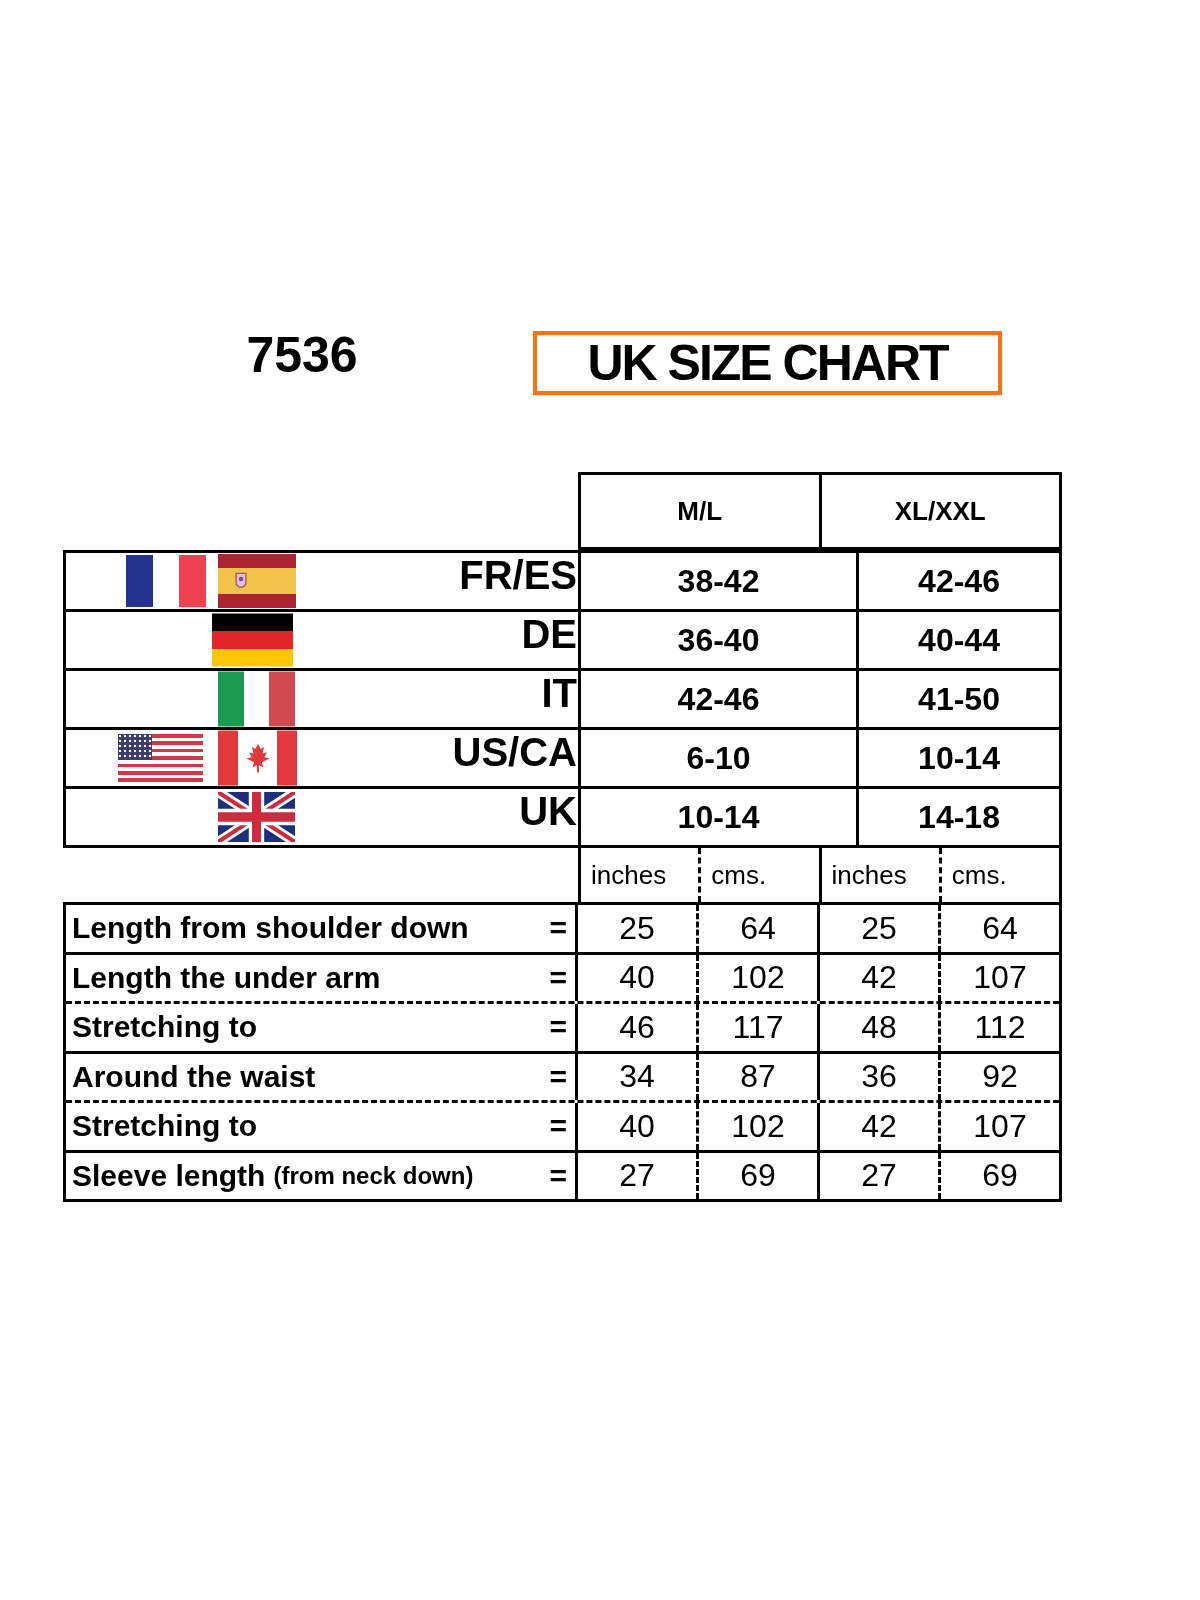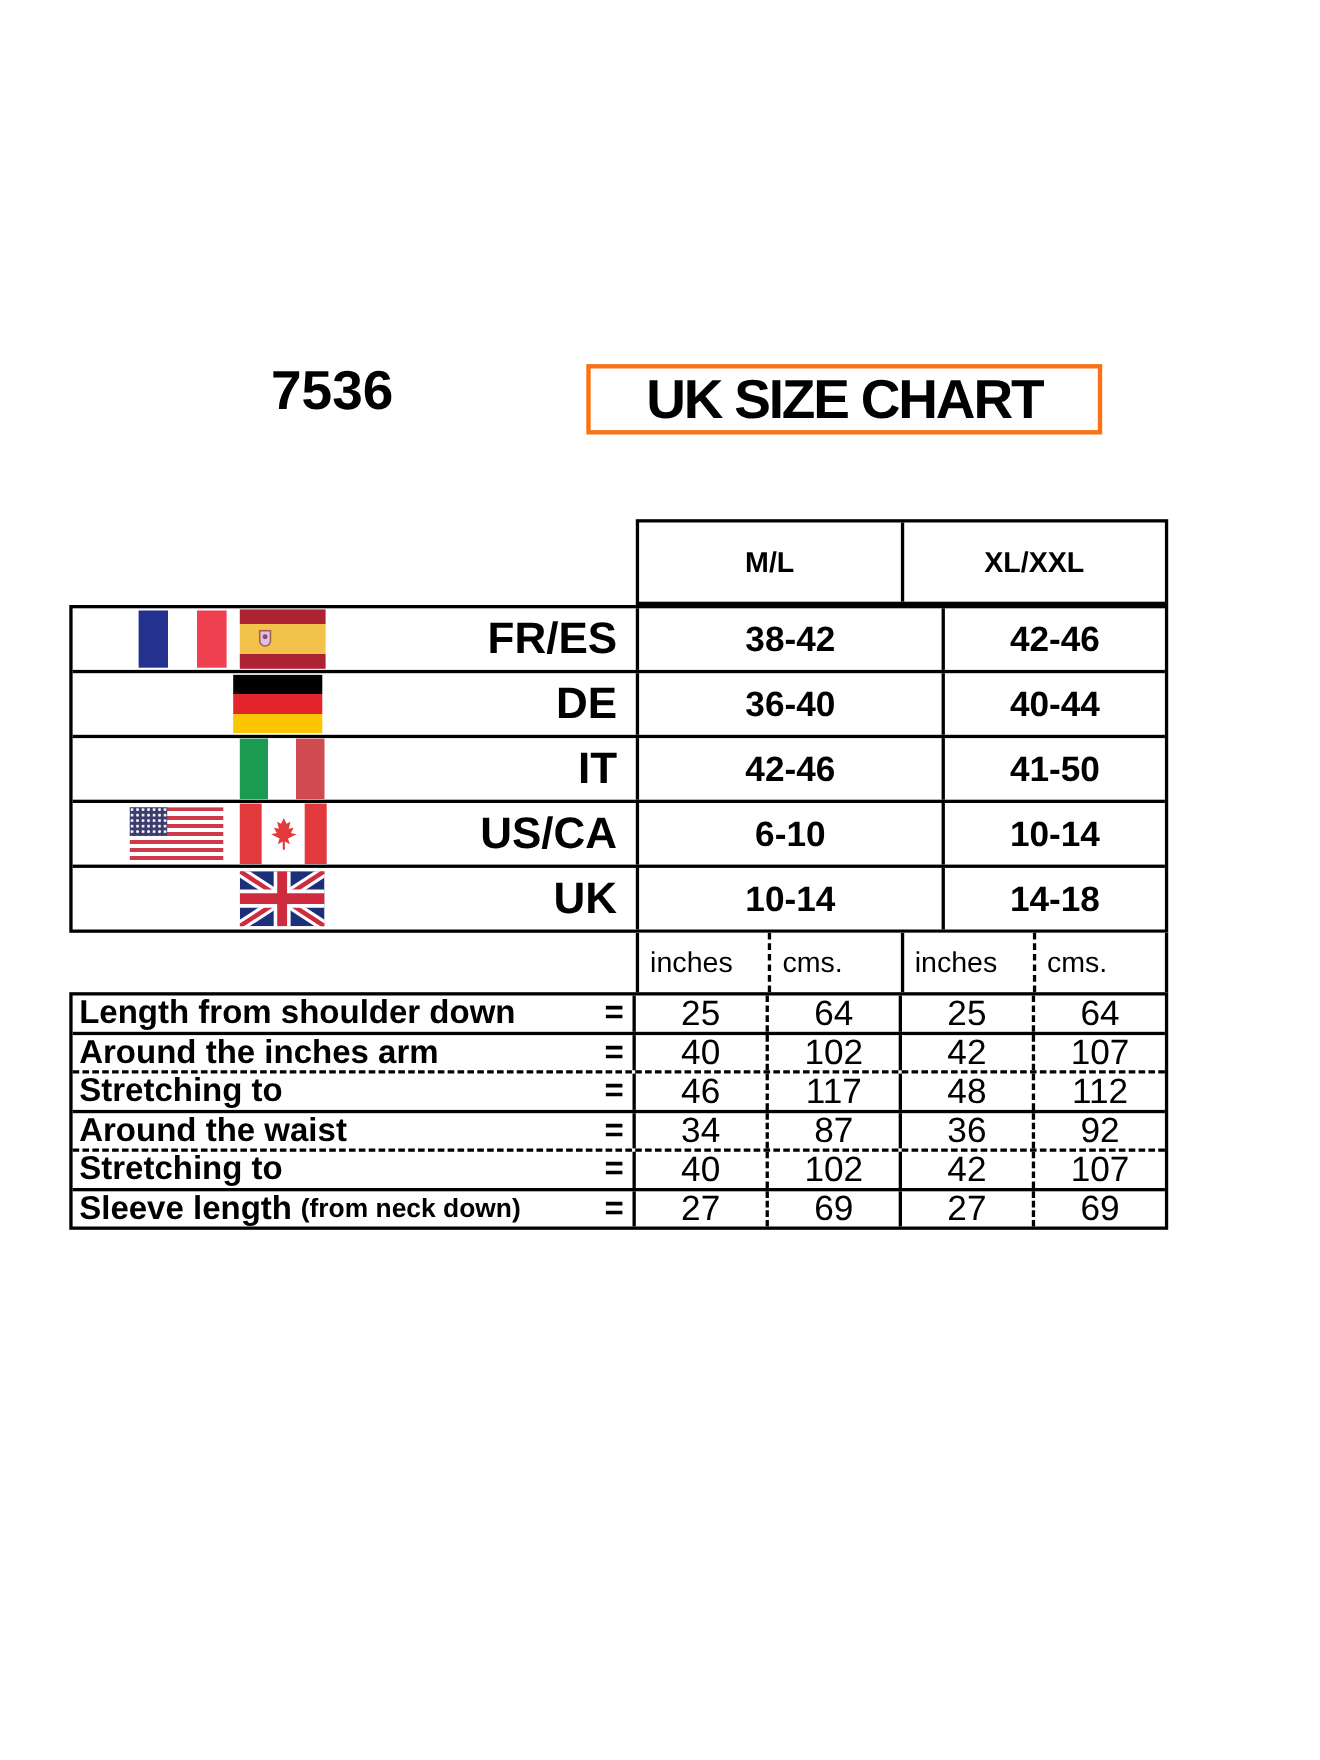--- a/index.html
+++ b/index.html
@@ -19,21 +19,21 @@
   .hcell{flex:1;display:flex;align-items:center;justify-content:center;
     font-size:26px;font-weight:700;}
   .hcell:first-child{border-right:3px solid #000;}
 
   
   .flags-block{position:absolute;left:0;top:78px;width:999px;height:298px;border:3px solid #000;
     box-sizing:border-box;display:flex;flex-direction:column;background:#fff;}
   .frow{flex:1;display:flex;border-bottom:3px solid #000;box-sizing:border-box;min-height:0;}
   .frow:last-child{border-bottom:none;}
   .fcell-label{width:515px;box-sizing:border-box;border-right:3px solid #000;position:relative;
-    display:flex;align-items:center;justify-content:flex-end;padding-right:17px;
+    display:flex;justify-content:flex-end;padding-right:1px;
     font-size:40px;font-weight:700;}
   .fcell-val{width:278px;box-sizing:border-box;border-right:3px solid #000;display:flex;
     align-items:center;justify-content:center;font-size:32px;font-weight:700;}
   .fcell-val.lastcol{border-right:none;flex:1;}
 
   .flagbox{position:absolute;top:50%;transform:translateY(-50%);}
   .flag-fr{left:60px;width:80px;height:52px;
     background:linear-gradient(90deg,#24318f 0 33.4%,#fff 33.4% 66.6%,#ee4050 66.6% 100%);}
   .flag-es{left:152px;width:78px;height:54px;
     background:linear-gradient(180deg,#ac2433 0 25%,#f3c24a 25% 75%,#ac2433 75% 100%);}
@@ -56,21 +56,21 @@
   
   .units-row{position:absolute;left:515px;top:376px;width:484px;height:54px;box-sizing:border-box;
     border-left:3px solid #000;border-right:3px solid #000;display:flex;background:#fff;}
   .ucell{flex:1;display:flex;align-items:center;justify-content:flex-start;padding-left:10px;
     box-sizing:border-box;font-size:26px;font-weight:400;}
   .ucell:nth-child(1){border-right:3px dashed #000;}
   .ucell:nth-child(2){border-right:3px solid #000;}
   .ucell:nth-child(3){border-right:3px dashed #000;}
 
   
-  .meas-block{position:absolute;left:0;top:430px;width:999px;height:216px;border:3px solid #000;
+  .meas-block{position:absolute;left:0;top:430px;width:999px;height:300px;border:3px solid #000;
     box-sizing:border-box;display:flex;flex-direction:column;background:#fff;}
   .mrow{flex:1;display:flex;border-bottom:3px solid #000;box-sizing:border-box;min-height:0;}
   .mrow.dashed{border-bottom:3px dashed #000;}
   .mrow:last-child{border-bottom:none;justify-content:flex-end;}
   .mlabel{width:512px;box-sizing:border-box;border-right:3px solid #000;display:flex;
     align-items:center;padding-left:6px;font-size:30px;font-weight:700;white-space:nowrap;}
   .mnote{font-size:24px;font-weight:700;}
   .mnote:not(:empty){margin-left:8px;}
   .meq{margin-left:auto;padding-right:8px;font-size:30px;font-weight:700;}
   .mval{flex:1;box-sizing:border-box;display:flex;align-items:center;justify-content:center;
@@ -185,21 +185,21 @@
         <span class="meq">=</span>
       </div>
       <div class="mval d">25</div>
       <div class="mval s">64</div>
       <div class="mval d">25</div>
       <div class="mval">64</div>
     </div>
 
     <div class="mrow dashed">
       <div class="mlabel">
-        <span>Around the inches arm</span>
+        <span>Length the under arm</span>
         <span class="mnote"></span>
         <span class="meq">=</span>
       </div>
       <div class="mval d">40</div>
       <div class="mval s">102</div>
       <div class="mval d">42</div>
       <div class="mval">107</div>
     </div>
 
     <div class="mrow">

